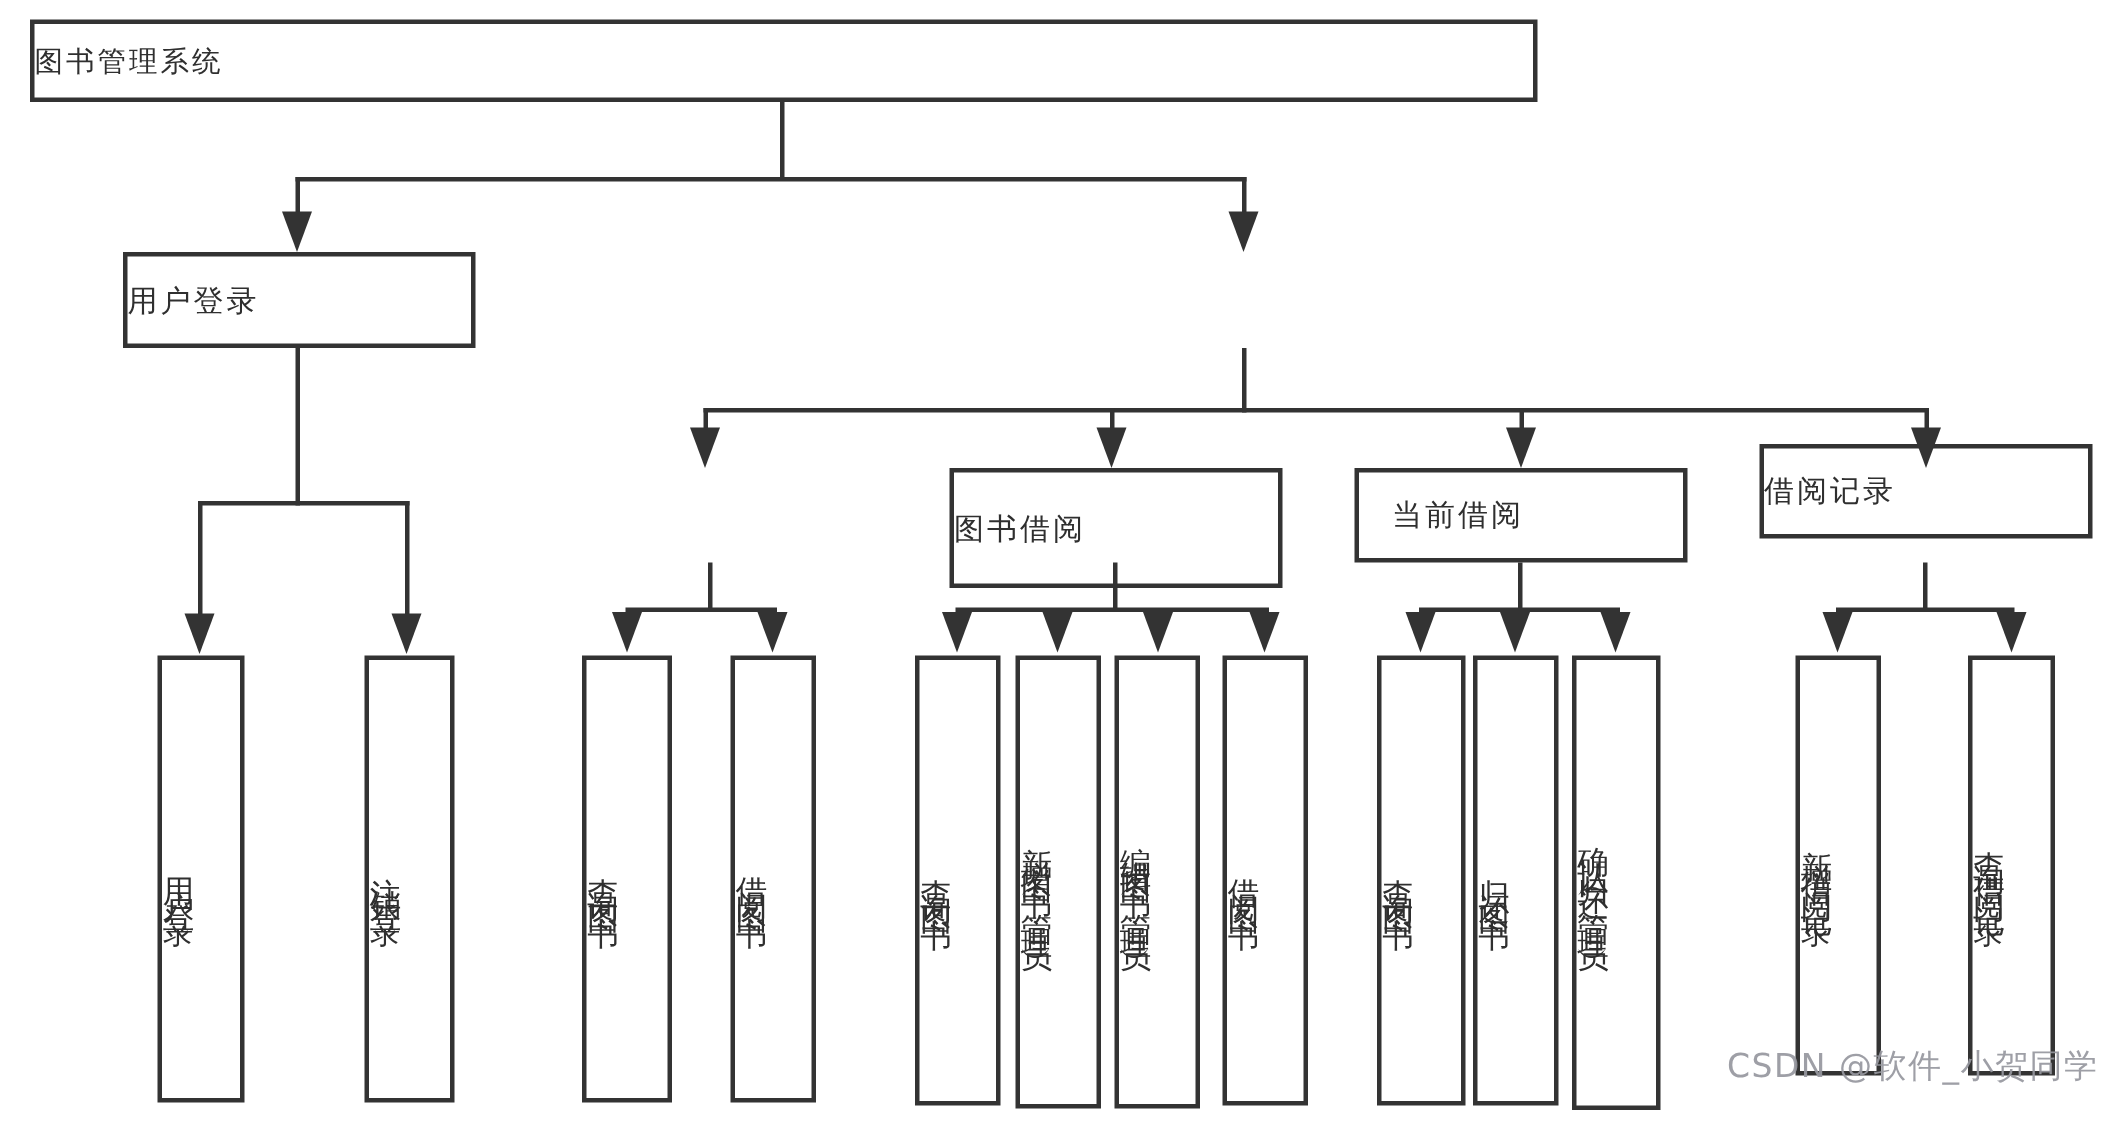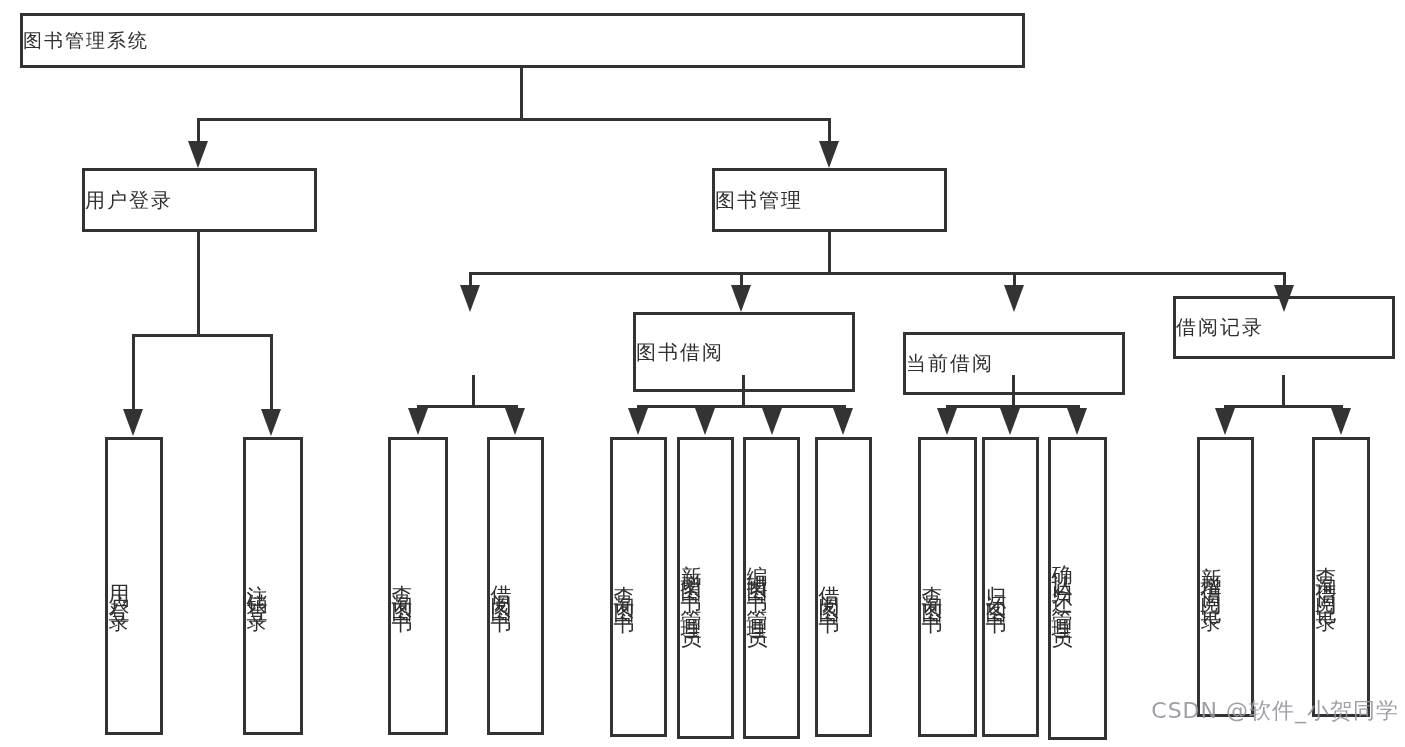--- a/index.html
+++ b/index.html
@@ -42,30 +42,27 @@
 <div id="stage">
 
   <div class="box root" style="left:20px; top:13px; width:1005px; height:55px;">
     <span>图书管理系统</span>
   </div>
 
   <div class="box hnode" style="left:82px; top:168px; width:235px; height:64px;">
     <span>用户登录</span>
   </div>
 
-  <div class="box hnode" style="left:712px; top:168px; width:235px; height:64px;">
-    <span>图书管理</span>
-  </div>
 
 
   <div class="box hnode" style="left:633px; top:312px; width:222px; height:80px;">
     <span>图书借阅</span>
   </div>
 
-  <div class="box hnode" style="left:903px; top:332px; width:222px; height:63px;">
+  <div class="box hnode" style="left:903px; top:312px; width:222px; height:63px;padding-left:22px;">
     <span>当前借阅</span>
   </div>
 
   <div class="box hnode" style="left:1173px; top:296px; width:222px; height:63px;">
     <span>借阅记录</span>
   </div>
 
   <div class="box" style="left:105px; top:437px; width:58px; height:298px;">
     <span class="vtext">用户登录</span>
   </div>

